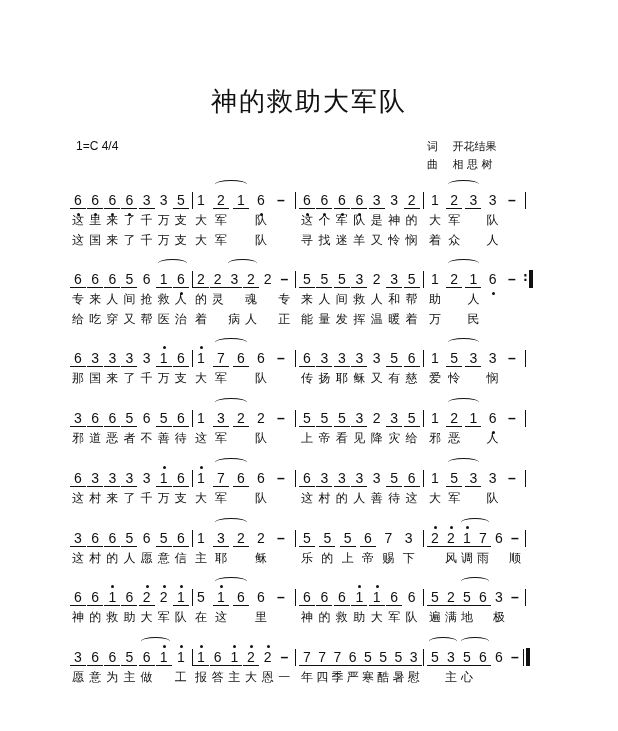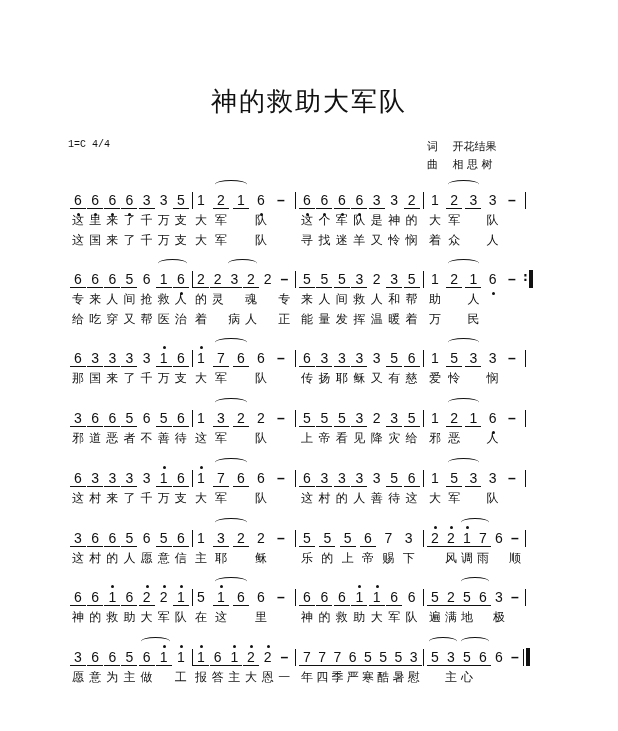--- a/index.html
+++ b/index.html
@@ -1,20 +1,20 @@
 <!DOCTYPE html>
 <html><head>
 <meta charset="utf-8">
 <style>
   html, body { margin: 0; padding: 0; background: #ffffff; }
   body { width: 618px; height: 731px; position: relative; overflow: hidden;
          font-family: "DejaVu Sans", "Liberation Sans", sans-serif; color: #111; }
   .title { position: absolute; top: 84px; left: 0; width: 618px; text-align: center;
            font-size: 26px; letter-spacing: 2px; }
-  .key { position: absolute; top: 139px; left: 68px; font-size: 10px; font-family: Liberation Mono, monospace; }
+  .key { position: absolute; top: 139px; left: 76px; font-size: 12px; font-family: Liberation Sans, sans-serif; }
   .credits { position: absolute; top: 138px; left: 427px; font-size: 11px; line-height: 18px; }
   .credits .row span:first-child { display: inline-block; width: 22px; }
   .system { position: absolute; left: 62px; width: 470px; }
   .notes { position: relative; height: 22px; white-space: nowrap; }
   .lyric { position: relative; height: 20px; white-space: nowrap; font-size: 12px; }
   .n { position: absolute; top: 4px; width: 16px; text-align: center; font-size: 14px;
        font-family: "Liberation Sans", sans-serif; }
   .n .hi, .n .lo { position: absolute; left: 7px; width: 3px; height: 3px; border-radius: 50%; background: #111; }
   .n .hi { top: -4px; }
   .n .lo { top: 21px; }

